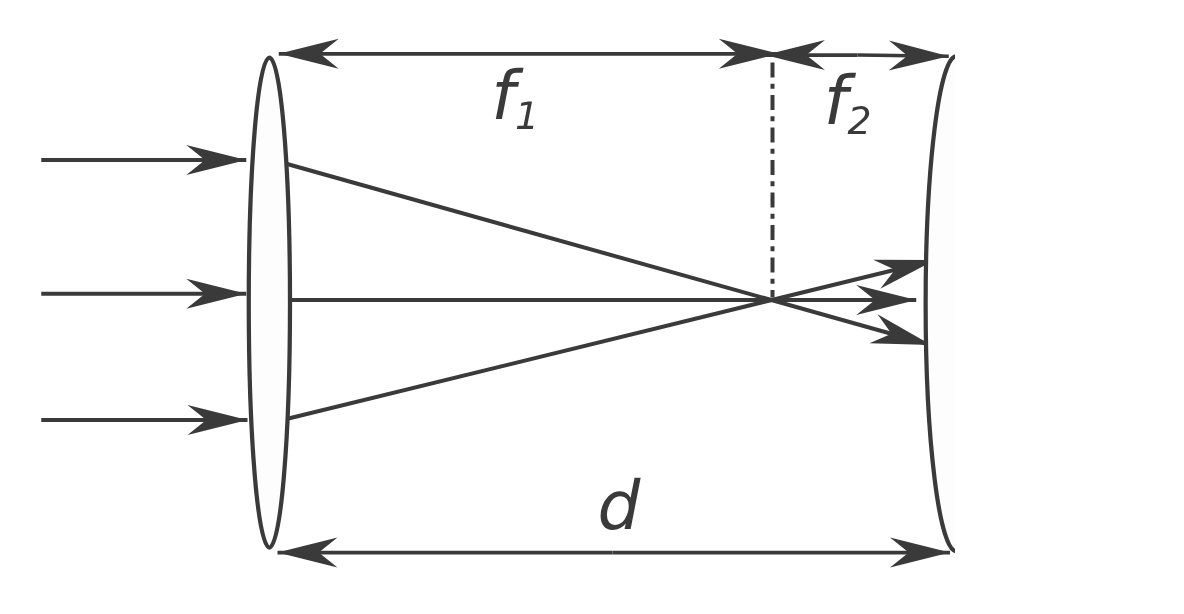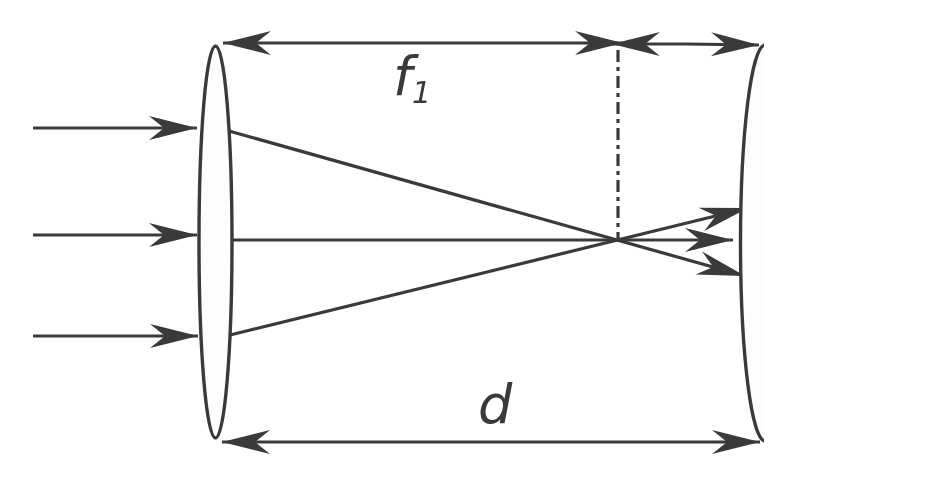--- a/index.html
+++ b/index.html
@@ -89,16 +89,17 @@
       <line class="dim" x1="490" y1="442" x2="222" y2="442" marker-end="url(#ah)"></line>
       <line class="dim" x1="490" y1="442" x2="760" y2="442" marker-end="url(#ah)"></line>
     </g>
 
     <ellipse class="lens" cx="215.5" cy="242" rx="16.5" ry="196"></ellipse>
     <ellipse class="lens" cx="765" cy="243" rx="24.5" ry="198"></ellipse>
   </svg>
 
   <div class="lbl" style="left:393px;top:50px;"><span>f</span><sub>1</sub></div>
 
+  <div class="lbl" style="left:659px;top:54px;"><span>f</span><sub>2</sub></div>
 
   <div class="lbl" style="left:478px;top:378px;"><span>d</span></div>
 
 </div>
 
 </body></html>

